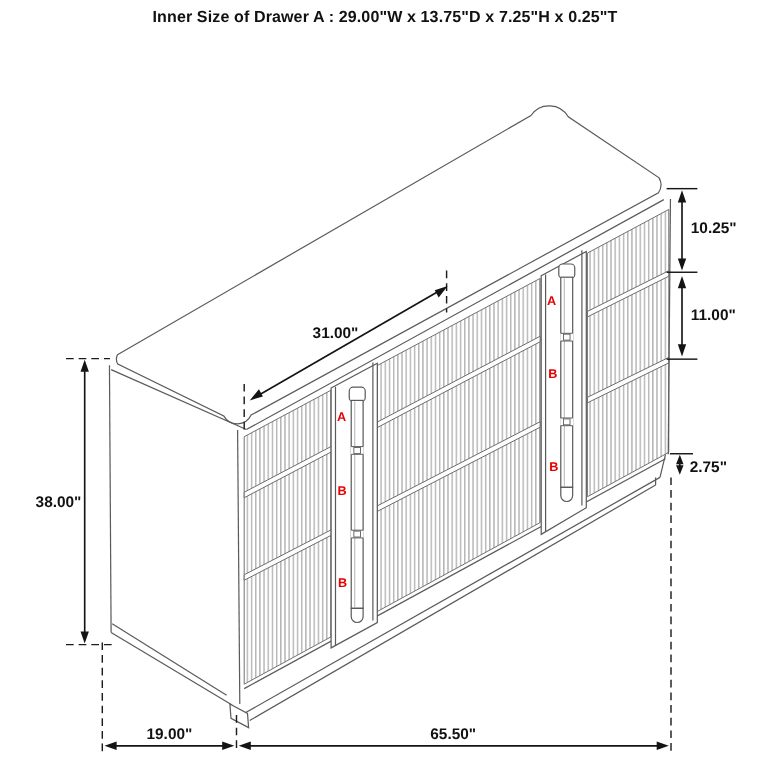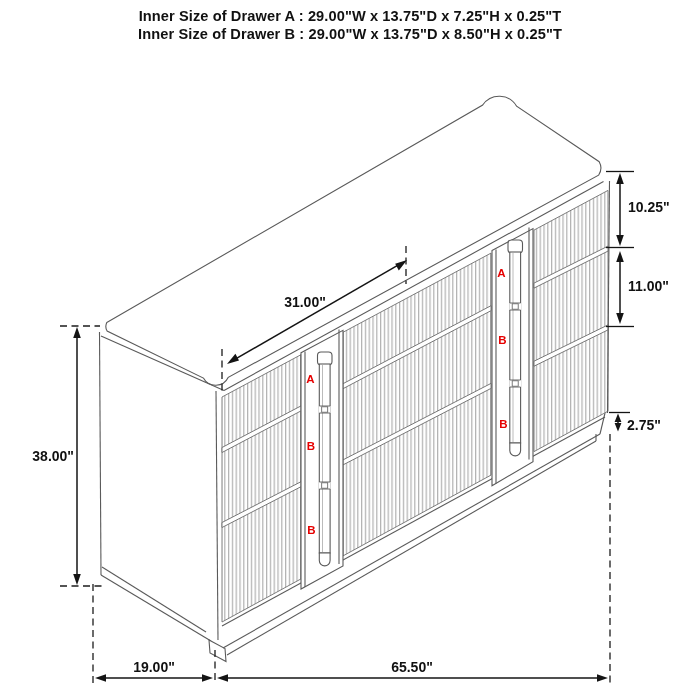--- a/index.html
+++ b/index.html
@@ -21,21 +21,20 @@
   .dash{stroke:#1c1c1c;stroke-width:1.3;fill:none;stroke-dasharray:7 4.5;}
   .arrow{fill:#141414;stroke:none;}
 </style>
 </head>
 <body>
 
 <div class="stage">
 
   <div class="title">
     <div>Inner Size of Drawer A : 29.00"W x 13.75"D x 7.25"H x 0.25"T</div>
-    <div>Inner Size of Drawer B : 29.00"W x 13.75"D x 8.50"H x 0.25"T</div>
   </div>
 
   <svg width="700" height="700" viewBox="0 0 700 700">
     <defs>
       <pattern id="flutes" width="3.8" height="12" patternUnits="userSpaceOnUse">
         <rect width="3.8" height="12" fill="#ffffff"></rect>
         <line x1="0.7" y1="0" x2="0.7" y2="12" stroke="#8d8d8d" stroke-width="0.85"></line>
       </pattern>
     </defs>
 

